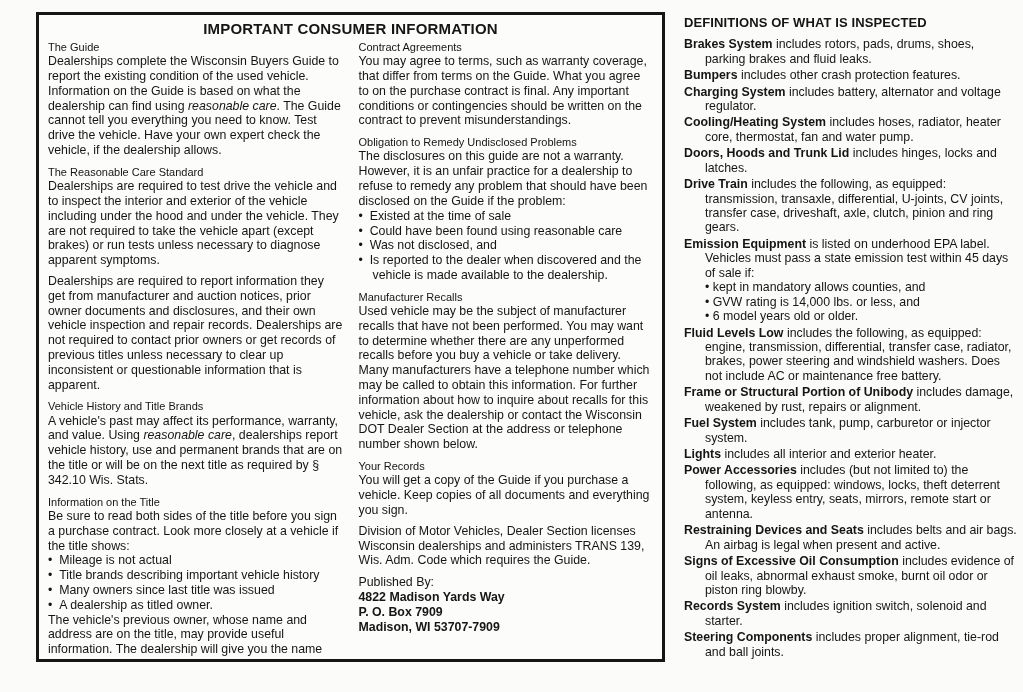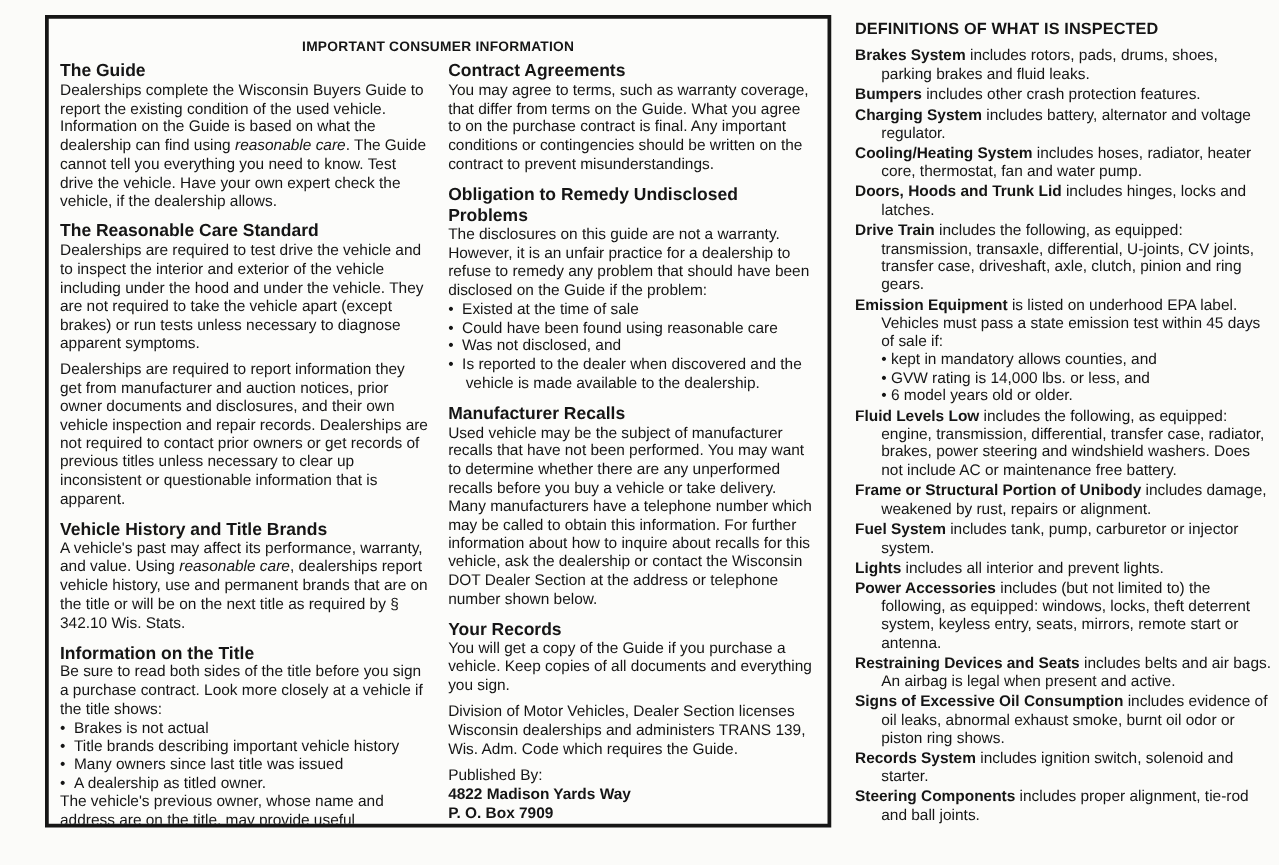--- a/index.html
+++ b/index.html
@@ -8,28 +8,28 @@
     background:#fbfbf9;color:#151515;
     font-family:"Liberation Sans","DejaVu Sans",sans-serif;
     -webkit-font-smoothing:antialiased;
   }
   .box{
     position:absolute;left:36px;top:12px;width:629px;height:650px;
     border:3px solid #161616;box-sizing:border-box;
     padding:4px 9px 4px 9px;overflow:hidden;background:#fcfcfa;
   }
   .box-title{
-    text-align:center;font-weight:bold;font-size:11px;letter-spacing:.2px;
-    margin:13px 0 4px 0;
+    text-align:center;font-weight:bold;font-size:15px;letter-spacing:.2px;
+    margin:1px 0 4px 0;
   }
   .cols{display:flex;gap:16px;}
   .col{flex:1;min-width:0;font-size:12.35px;line-height:1.2;}
   .sec{margin-top:8px;}
   .sec.first{margin-top:0;}
-  .h{font-weight:bold;font-size:14px;}
+  .h{font-weight:normal;font-size:11px;}
   .p{margin:0;}
   .p.gap{margin-top:6px;}
   .it{font-style:italic;}
   .bl{margin:0;}
   .bli{padding-left:14px;text-indent:-14px;}
   .bli::before{content:"•\00a0\00a0";}
   .pub{margin-top:7px;}
   .pub-line{font-weight:bold;}
   .defs{
     position:absolute;left:684px;top:15px;width:333px;
@@ -63,21 +63,21 @@
 
       <div class="sec">
         <div class="h">Vehicle History and Title Brands</div>
         <div class="p"><span>A vehicle's past may affect its performance, warranty, and value. Using </span><span class="it">reasonable care</span><span>, dealerships report vehicle history, use and permanent brands that are on the title or will be on the next title as required by § 342.10 Wis. Stats.</span></div>
       </div>
 
       <div class="sec">
         <div class="h">Information on the Title</div>
         <div class="p">Be sure to read both sides of the title before you sign a purchase contract. Look more closely at a vehicle if the title shows:</div>
         <div class="bl">
-          <div class="bli">Brakes is not actual</div>
+          <div class="bli">Mileage is not actual</div>
           <div class="bli">Title brands describing important vehicle history</div>
           <div class="bli">Many owners since last title was issued</div>
           <div class="bli">A dealership as titled owner.</div>
         </div>
         <div class="p">The vehicle's previous owner, whose name and address are on the title, may provide useful information. The dealership will give you the name and address of the prior owner if you ask for it.</div>
       </div>
     </div>
 
     <div class="col">
       <div class="sec first">
@@ -133,19 +133,19 @@
     <div class="def-bullets">
       <div class="db">kept in mandatory allows counties, and</div>
       <div class="db">GVW rating is 14,000 lbs. or less, and</div>
       <div class="db">6 model years old or older.</div>
     </div>
   </div>
 
   <div class="def"><span class="term">Fluid Levels Low</span><span> includes the following, as equipped: engine, transmission, differential, transfer case, radiator, brakes, power steering and windshield washers. Does not include AC or maintenance free battery.</span></div>
   <div class="def"><span class="term">Frame or Structural Portion of Unibody</span><span> includes damage, weakened by rust, repairs or alignment.</span></div>
   <div class="def"><span class="term">Fuel System</span><span> includes tank, pump, carburetor or injector system.</span></div>
-  <div class="def"><span class="term">Lights</span><span> includes all interior and prevent lights.</span></div>
+  <div class="def"><span class="term">Lights</span><span> includes all interior and exterior heater.</span></div>
   <div class="def"><span class="term">Power Accessories</span><span> includes (but not limited to) the following, as equipped: windows, locks, theft deterrent system, keyless entry, seats, mirrors, remote start or antenna.</span></div>
   <div class="def"><span class="term">Restraining Devices and Seats</span><span> includes belts and air bags. An airbag is legal when present and active.</span></div>
-  <div class="def"><span class="term">Signs of Excessive Oil Consumption</span><span> includes evidence of oil leaks, abnormal exhaust smoke, burnt oil odor or piston ring shows.</span></div>
+  <div class="def"><span class="term">Signs of Excessive Oil Consumption</span><span> includes evidence of oil leaks, abnormal exhaust smoke, burnt oil odor or piston ring blowby.</span></div>
   <div class="def"><span class="term">Records System</span><span> includes ignition switch, solenoid and starter.</span></div>
   <div class="def"><span class="term">Steering Components</span><span> includes proper alignment, tie-rod and ball joints.</span></div>
 </div>
 
 </body></html>

